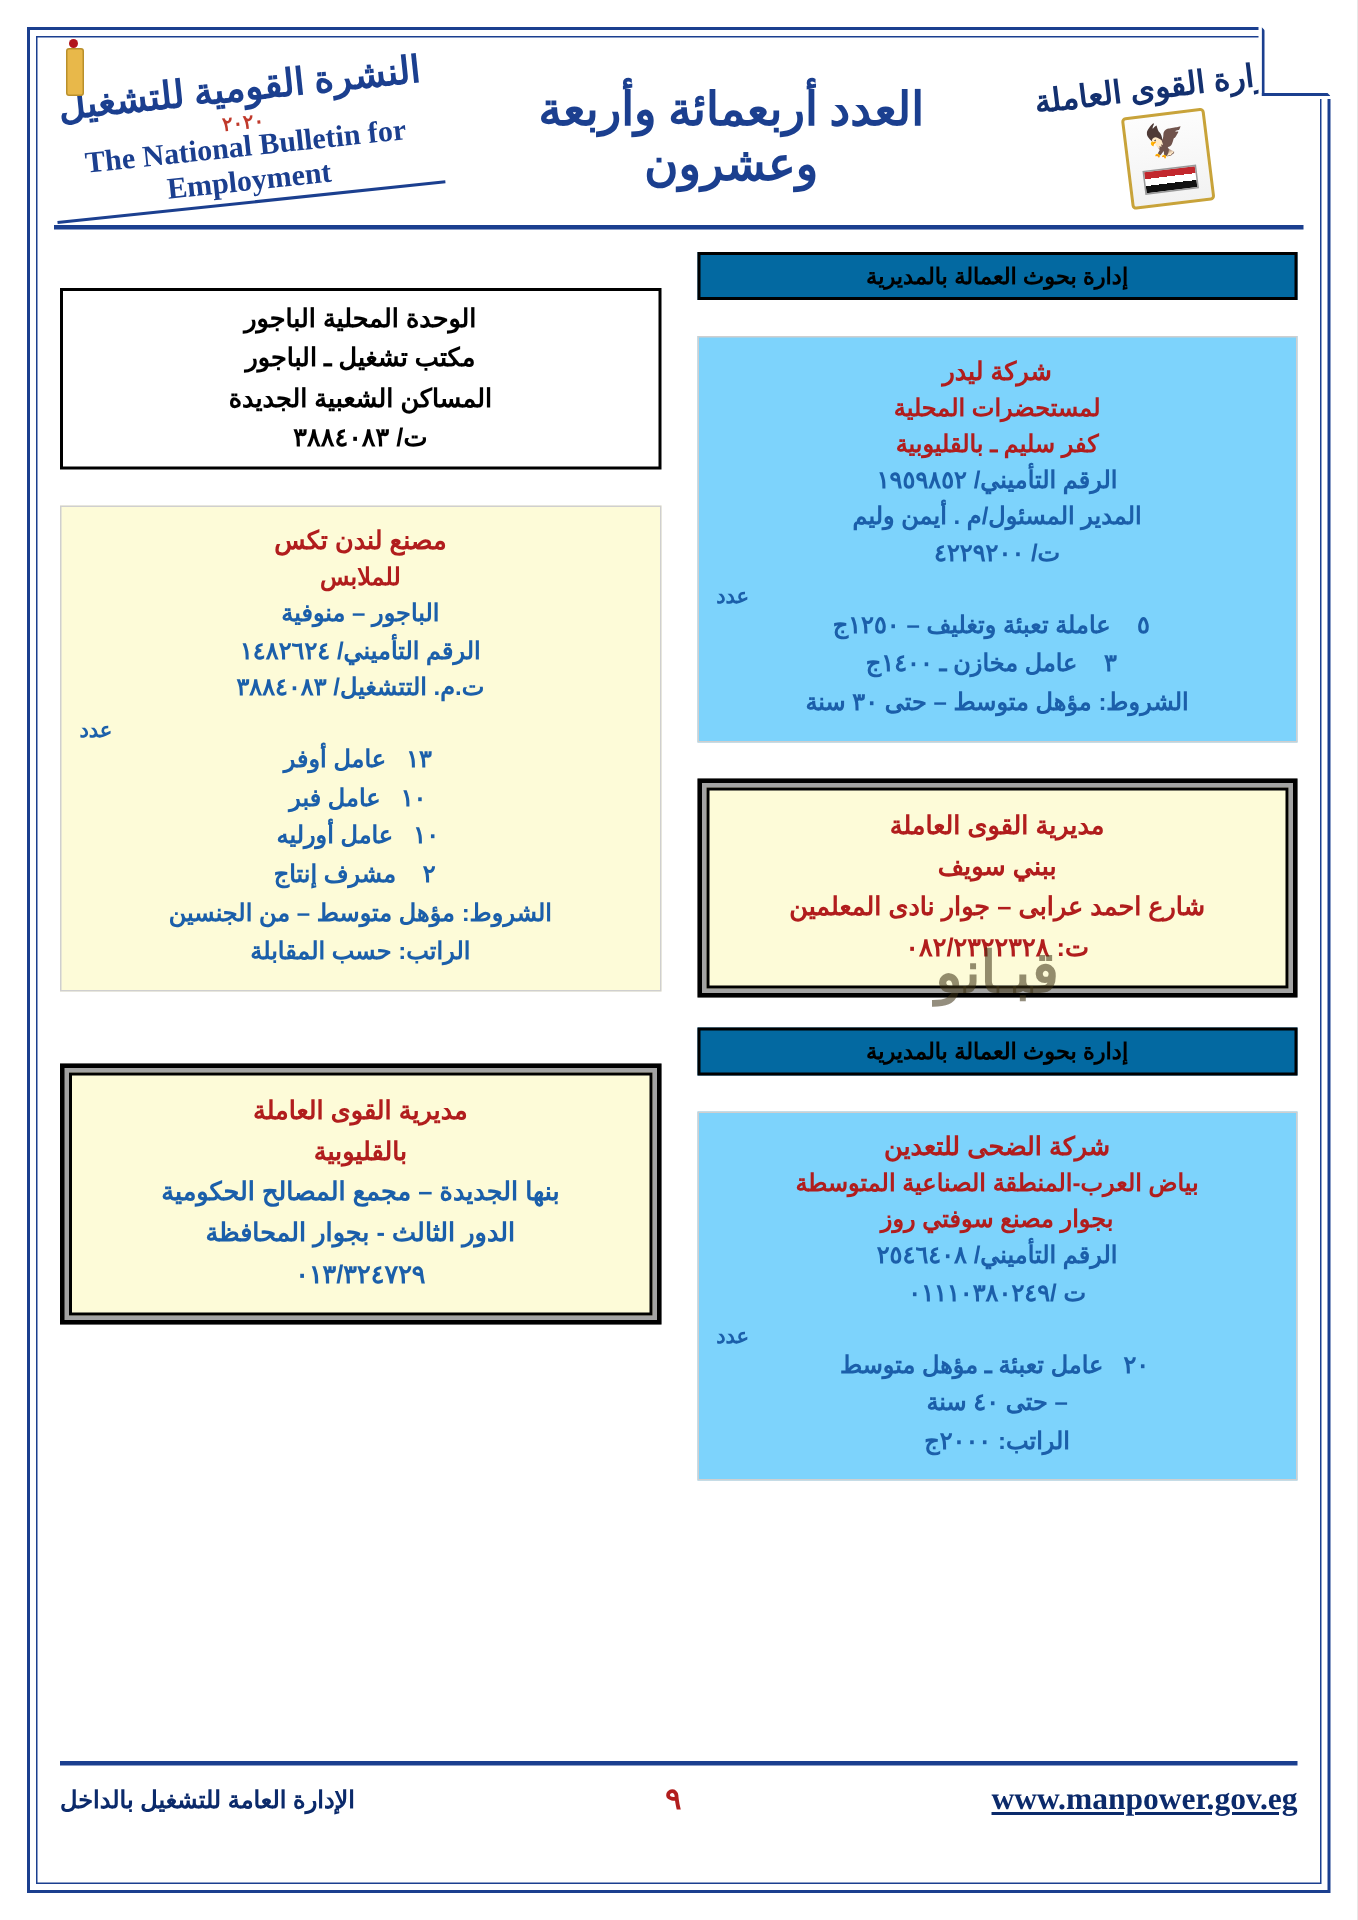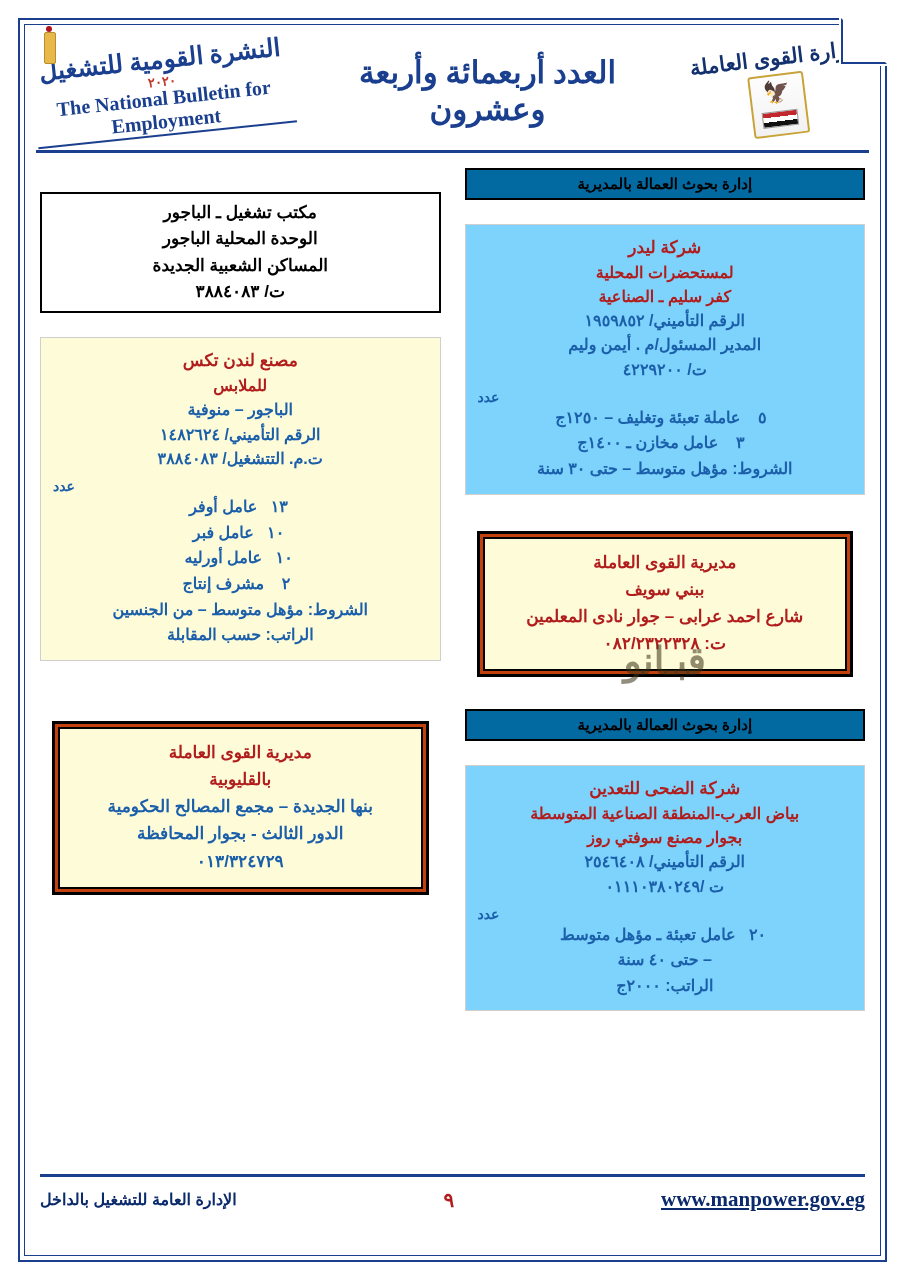--- a/index.html
+++ b/index.html
@@ -288,22 +288,22 @@
     font-weight: bold;
     font-size: 16px;
     text-align: center;
     line-height: 1.6;
   }
 
   
   .dir-box {
     border: 3px solid #000;
     padding: 3px;
-    background: #c2410c;
-    margin: 12px;
+    background: #a3a3a3;
+    margin: 0;
   }
   .dir-box .inner {
     border: 2px solid #000;
     background: #fdfbd8;
     padding: 10px 10px 12px;
     text-align: center;
     position: relative;
   }
   .dir-line {
     color: #b11d1d;
@@ -404,22 +404,22 @@
   <div class="header-rule"></div>
 
   <div class="columns">
 
     <div class="col">
 
 
       <div class="spacer-24"></div>
 
       <div class="bordered-box">
+        <div class="line">الوحدة المحلية الباجور</div>
         <div class="line">مكتب تشغيل ـ الباجور</div>
-        <div class="line">الوحدة المحلية الباجور</div>
         <div class="line">المساكن الشعبية الجديدة</div>
         <div class="line">ت/ ٣٨٨٤٠٨٣</div>
       </div>
 
       <div class="spacer-24"></div>
 
       <div class="ad-card yellow">
         <div class="ad-title">مصنع لندن تكس</div>
         <div class="ad-sub">للملابس</div>
         <div class="ad-meta">الباجور – منوفية</div>
@@ -463,21 +463,21 @@
 
     <div class="col">
 
       <div class="section-label">إدارة بحوث العمالة بالمديرية</div>
 
       <div class="spacer-24"></div>
 
       <div class="ad-card">
         <div class="ad-title">شركة ليدر</div>
         <div class="ad-sub">لمستحضرات المحلية</div>
-        <div class="ad-sub">كفر سليم ـ الصناعية</div>
+        <div class="ad-sub">كفر سليم ـ بالقليوبية</div>
         <div class="ad-meta">الرقم التأميني/ ١٩٥٩٨٥٢</div>
         <div class="ad-meta">المدير المسئول/م . أيمن وليم</div>
         <div class="ad-phone">ت/ ٤٢٢٩٢٠٠</div>
         <div class="count-head">عدد</div>
         <div class="job-row">
           <span class="num">٥</span>
           <span>عاملة تعبئة وتغليف – ١٢٥٠ج</span>
         </div>
         <div class="job-row">
           <span class="num">٣</span>

